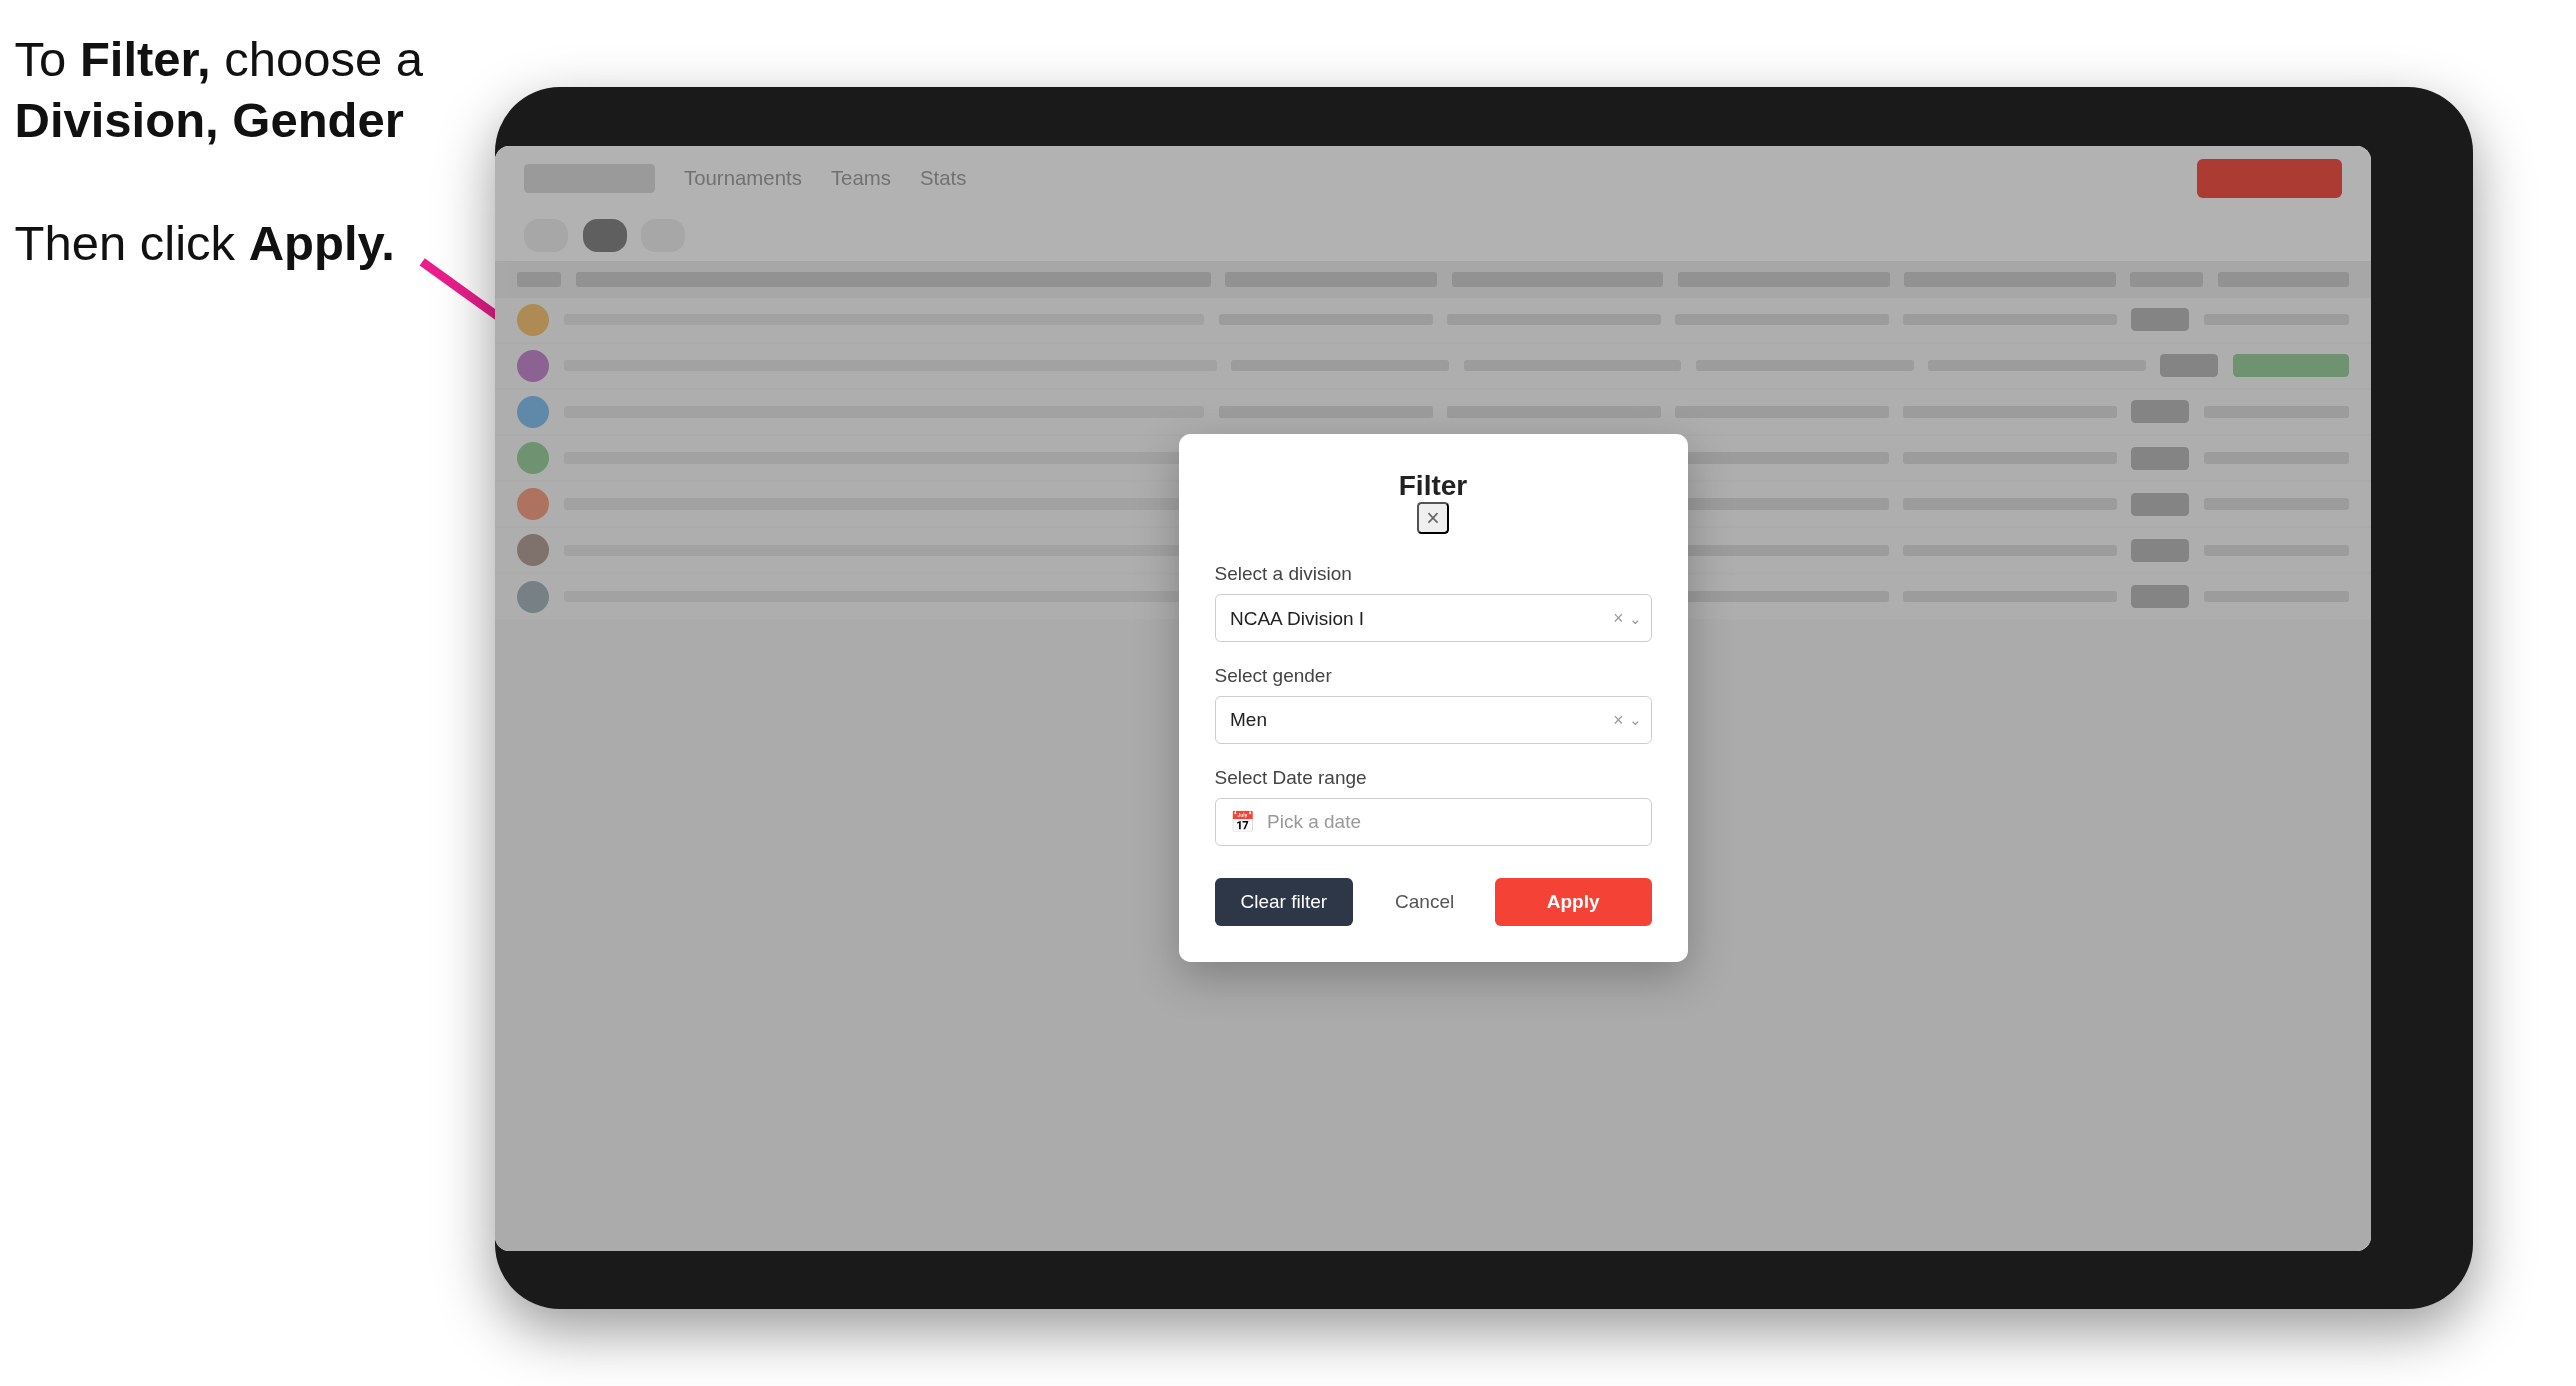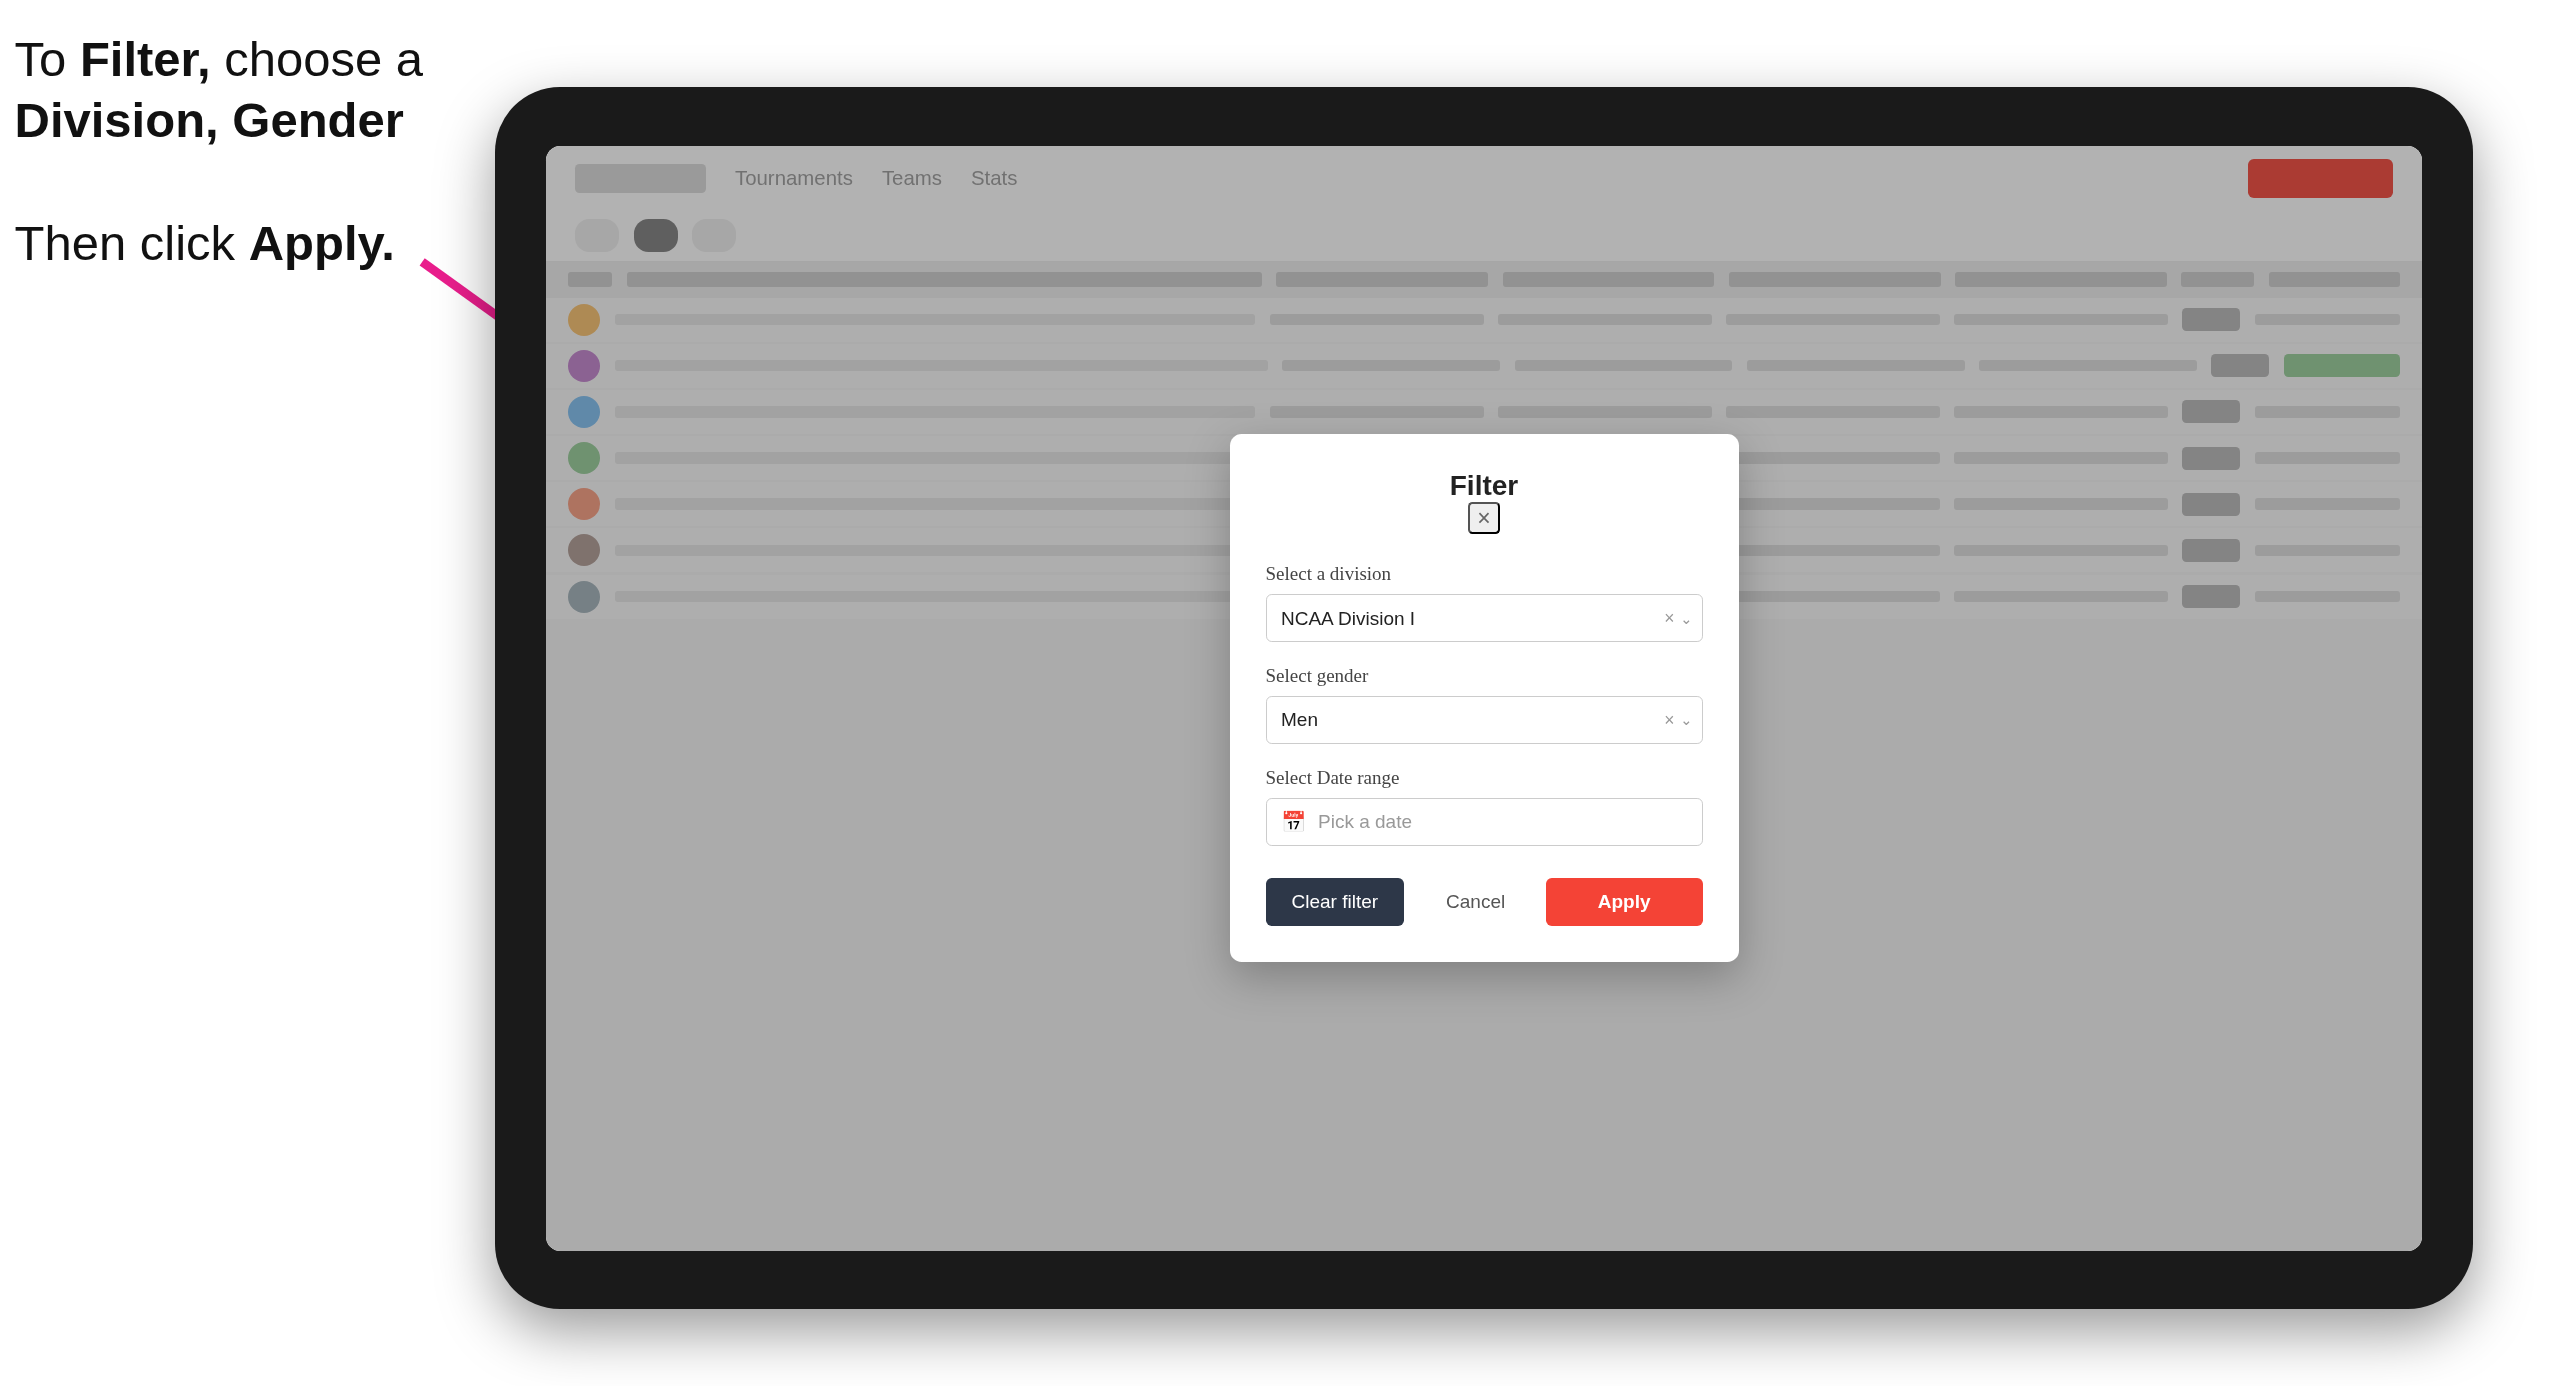--- a/index.html
+++ b/index.html
@@ -39,21 +39,21 @@
       position: absolute;
       top: 87px;
       left: 495px;
       width: 1978px;
       height: 1222px;
       background: #1a1a1a;
       border-radius: 65px;
       box-shadow: 0 22px 58px rgba(0,0,0,0.4);
       display: flex;
       align-items: center;
-      justify-content: center;
+      justify-content: flex-start;
     }
 
     .tablet-screen {
       width: 1876px;
       height: 1105px;
       background: #f0f0f0;
       border-radius: 14.5px;
       overflow: hidden;
       position: relative;
     }
@@ -251,21 +251,20 @@
 
     .form-group {
       margin-bottom: 23px;
     }
 
     .form-label {
       font-size: 19px;
       color: #444;
       margin-bottom: 8.7px;
       display: block;
-      font-family: Liberation Serif, serif;
     }
 
     .select-wrapper {
       position: relative;
     }
 
     .select-field {
       width: 100%;
       height: 48px;
       border: 0.7px solid #ccc;

